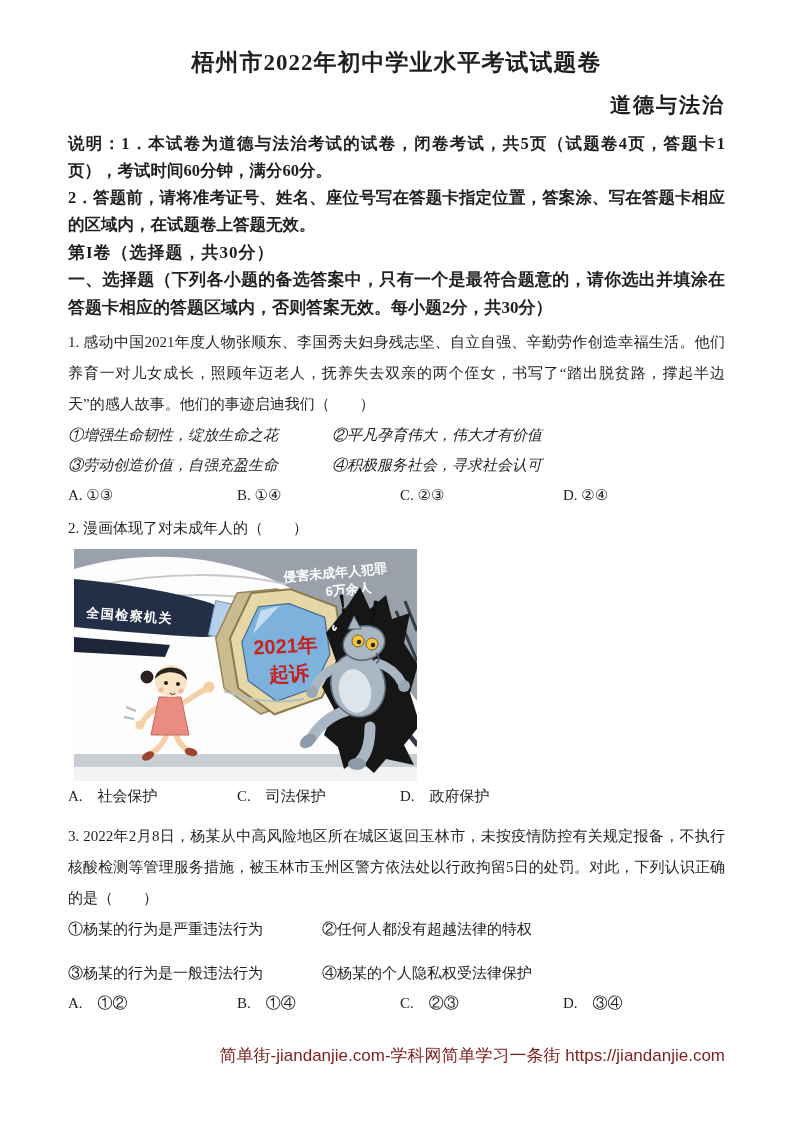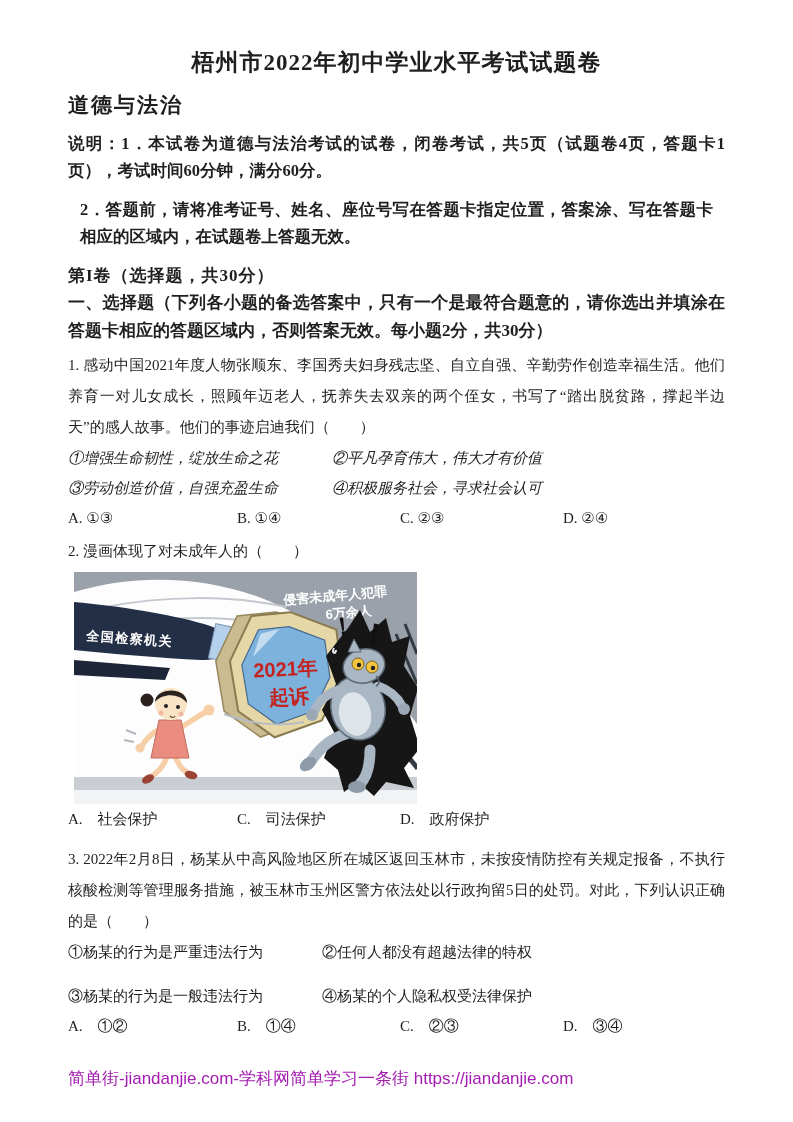--- a/index.html
+++ b/index.html
@@ -13,21 +13,21 @@
     color:#1f1f1f;
     font-family:"Liberation Serif","DejaVu Serif",serif;
     overflow:hidden;
   }
   .title{
     text-align:center;
     font-size:23px;font-weight:bold;
     line-height:30px;letter-spacing:1px;
   }
   .subject{
-    text-align:left;
+    text-align:right;
     font-size:21px;font-weight:bold;
     line-height:28px;margin-top:13px;letter-spacing:2px;
   }
   .notes{margin-top:11px;}
   .note{
     font-size:16.5px;font-weight:bold;
     line-height:27px;text-align:justify;
   }
   .sec-head{
     font-size:17px;font-weight:bold;
@@ -54,37 +54,37 @@
   }
   .choices.below-cartoon{}
   .cartoon-wrap{
     margin-top:5px;margin-left:6px;
     width:343px;height:232px;
   }
   .cartoon-wrap svg{display:block;}
   .cartoon-sans{font-family:"Liberation Sans","DejaVu Sans",sans-serif;}
   .footer{
     margin-top:26px;
-    text-align:left;
+    text-align:right;
     font-family:"Liberation Sans","DejaVu Sans",sans-serif;
     font-size:17px;line-height:24px;
-    color:#a21caf;
+    color:#7f1d1d;
   }
 </style>
 </head>
 <body>
 
 <div class="page">
 
   <div class="title">梧州市2022年初中学业水平考试试题卷</div>
   <div class="subject">道德与法治</div>
 
   <div class="notes">
     <p class="note" style="margin:0">说明：1．本试卷为道德与法治考试的试卷，闭卷考试，共5页（试题卷4页，答题卡1页），考试时间60分钟，满分60分。</p>
-    <p class="note" style="margin:12px">2．答题前，请将准考证号、姓名、座位号写在答题卡指定位置，答案涂、写在答题卡相应的区域内，在试题卷上答题无效。</p>
+    <p class="note" style="margin:0">2．答题前，请将准考证号、姓名、座位号写在答题卡指定位置，答案涂、写在答题卡相应的区域内，在试题卷上答题无效。</p>
   </div>
 
   <div class="sec-head">第I卷（选择题，共30分）</div>
   <div class="intro">一、选择题（下列各小题的备选答案中，只有一个是最符合题意的，请你选出并填涂在答题卡相应的答题区域内，否则答案无效。每小题2分，共30分）</div>
 
   <div>
     <div class="stem q1-stem">1. 感动中国2021年度人物张顺东、李国秀夫妇身残志坚、自立自强、辛勤劳作创造幸福生活。他们养育一对儿女成长，照顾年迈老人，抚养失去双亲的两个侄女，书写了“踏出脱贫路，撑起半边天”的感人故事。他们的事迹启迪我们（　　）</div>
     <div class="opt2 q1">
       <div>①增强生命韧性，绽放生命之花</div>
       <div>②平凡孕育伟大，伟大才有价值</div>

